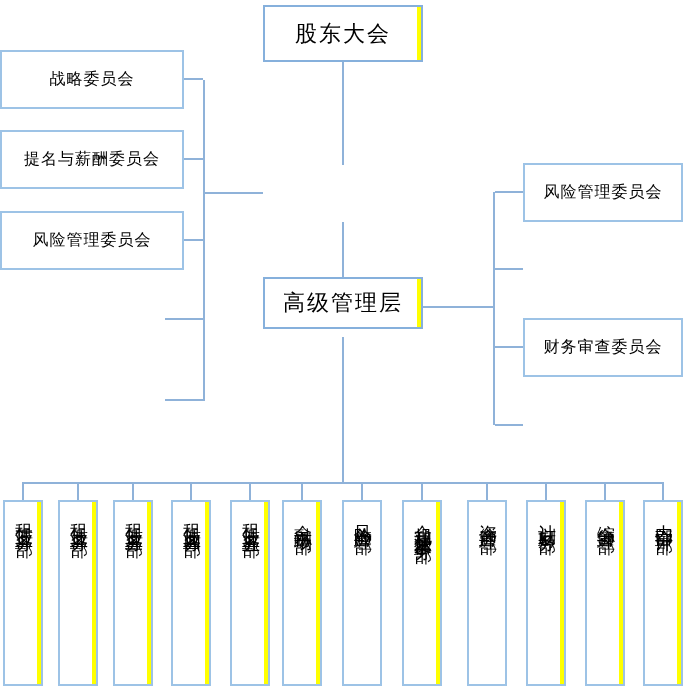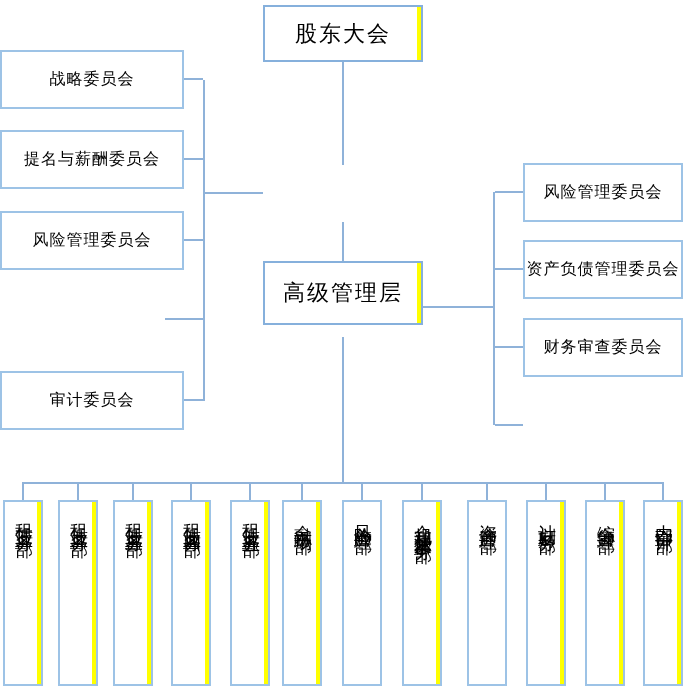--- a/index.html
+++ b/index.html
@@ -68,42 +68,36 @@
   <div class="vline" style="left:493px;top:192px;height:233px"></div>
   <div class="hline" style="left:495px;top:191px;width:28px"></div>
   <div class="hline" style="left:495px;top:268px;width:28px"></div>
   <div class="hline" style="left:495px;top:346px;width:28px"></div>
   <div class="hline" style="left:495px;top:424px;width:28px"></div>
   <div class="hline" style="left:423px;top:306px;width:70px"></div>
 
   <div class="box center-box ys" style="top:5px;height:57px">
     <span>股东大会</span>
   </div>
-  <div class="box center-box ys" style="top:261px;height:64px">
+  <div class="box center-box ys" style="top:277px;height:52px">
     <span>高级管理层</span>
   </div>
 
   <div class="box committee left" style="top:50px">
     <span>战略委员会</span>
   </div>
   <div class="box committee left" style="top:130px">
     <span>提名与薪酬委员会</span>
   </div>
   <div class="box committee left" style="top:211px">
     <span>风险管理委员会</span>
   </div>
-  <div class="box committee left" style="top:371px">
-    <span>审计委员会</span>
-  </div>
 
   <div class="box committee right" style="top:163px">
     <span>风险管理委员会</span>
-  </div>
-  <div class="box committee right" style="top:240px">
-    <span>资产负债管理委员会</span>
   </div>
   <div class="box committee right" style="top:318px">
     <span>财务审查委员会</span>
   </div>
 
   <div class="box dept ys" style="left:3px">租赁业务一部</div>
   <div class="box dept ys" style="left:58px">租赁业务二部</div>
   <div class="box dept ys" style="left:113px">租赁业务三部</div>
   <div class="box dept ys" style="left:171px">租赁业务四部</div>
   <div class="box dept ys" style="left:230px">租赁业务五部</div>

